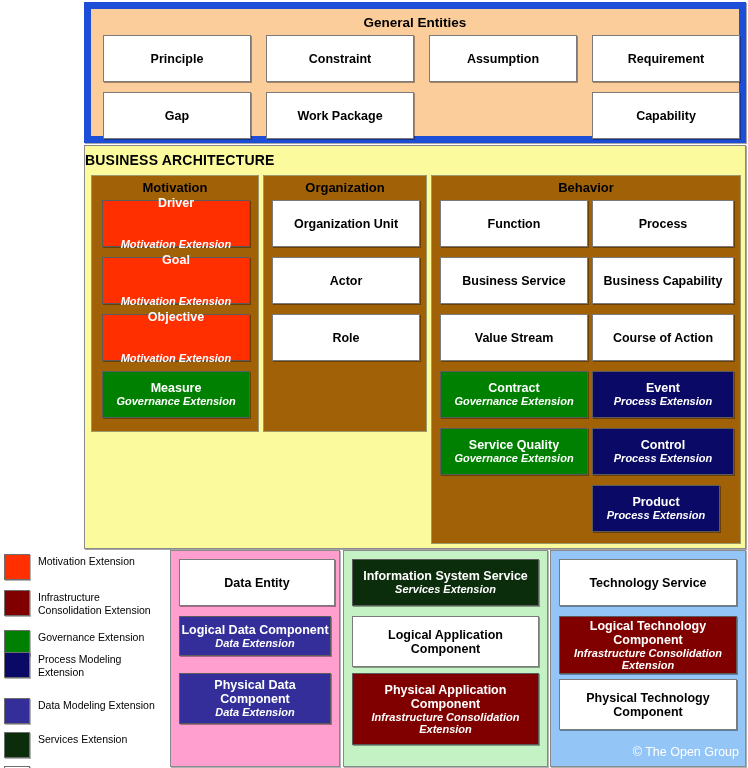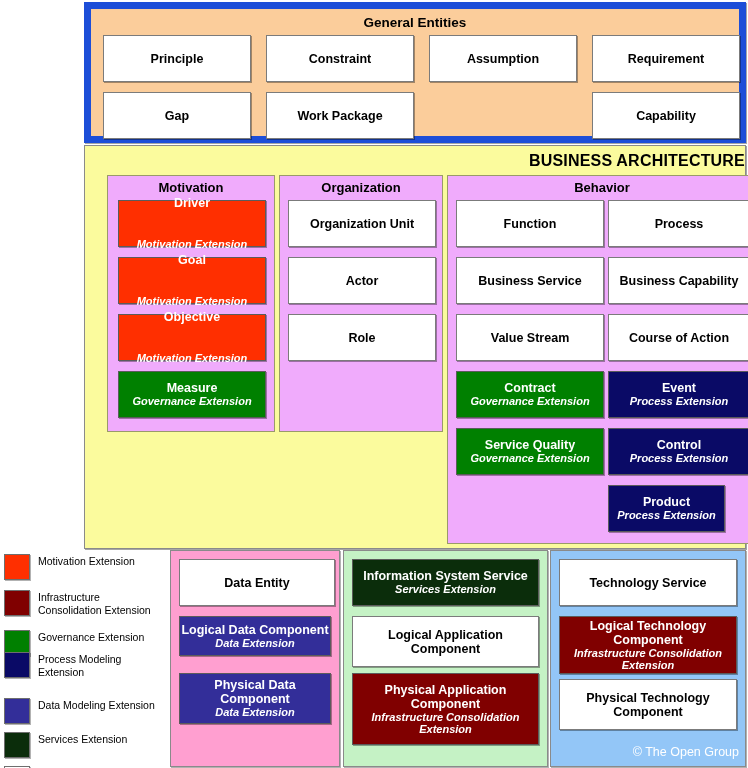--- a/index.html
+++ b/index.html
@@ -48,27 +48,26 @@
   }
 
   
   #business-architecture {
     position:absolute; left:84px; top:145px; width:662px; height:404px;
     background:#fbfb9d; border:1px solid #8a8a8a;
     box-shadow: 1px 1px 0 rgba(0,0,0,.35);
   }
   #business-architecture .panel-title {
     position:absolute; left:0; top:6px; width:100%;
-    text-align:right; font-weight:bold; font-size:16px; color:#000;
+    text-align:left; font-weight:bold; font-size:14px; color:#000;
     letter-spacing:.2px;
   }
   .ba-col {
-    position:absolute; background:#f0abfc;
+    position:absolute; background:#a16207;
     border:1px solid #9a9a6a;
-    margin-left:16px;
   }
   .ba-col > .col-title {
     position:absolute; left:0; top:4px; width:100%;
     text-align:center; font-weight:bold; font-size:13px; color:#000;
   }
   #col-motivation   { left:6px;   top:29px; width:168px; height:257px; }
   #col-organization { left:178px; top:29px; width:164px; height:257px; }
   #col-behavior     { left:346px; top:29px; width:310px; height:369px; }
 
   
@@ -188,21 +187,21 @@
           <div class="t1">Course of Action</div>
         </div>
         <div class="box ext c-process" style="left: 160px; top: 195px; width: 142px; height: 47px;">
           <div class="t1">Event</div>
           <div class="t2">Process Extension</div>
         </div>
         <div class="box ext c-process" style="left: 160px; top: 252px; width: 142px; height: 47px;">
           <div class="t1">Control</div>
           <div class="t2">Process Extension</div>
         </div>
-        <div class="box ext c-process" style="left: 160px; top: 309px; width: 117px; height: 47px;">
+        <div class="box ext c-process" style="left: 160px; top: 309px; width: 128px; height: 47px;">
           <div class="t1">Product</div>
           <div class="t2">Process Extension</div>
         </div>
       </div>
   </div>
 
   <div class="bot-panel" id="panel-data">
       <div class="box core" style="left: 8px; top: 8px; width: 156px; height: 47px;">
         <div class="t1">Data Entity</div>
       </div>

